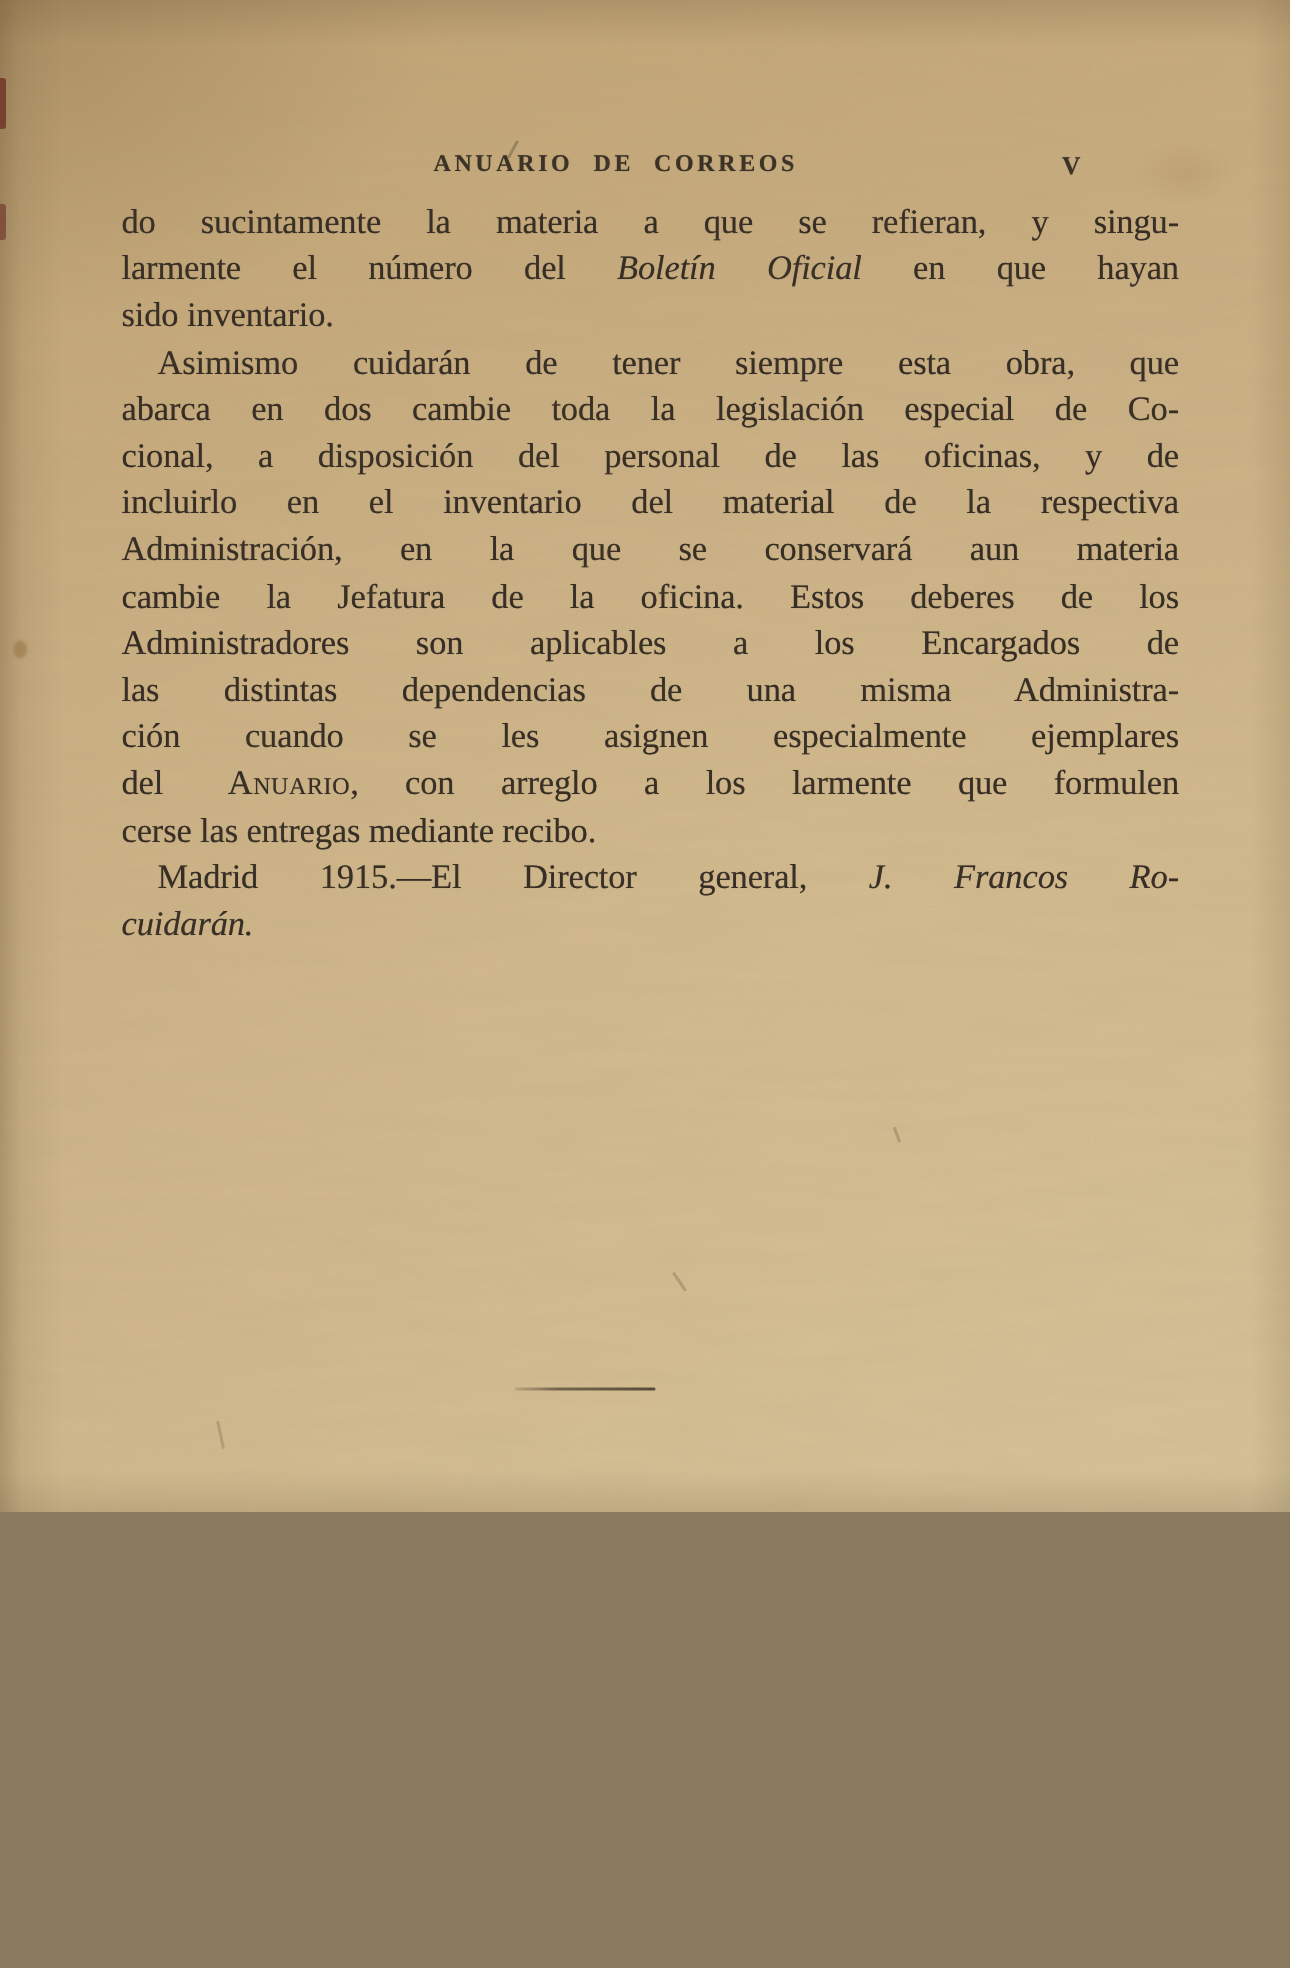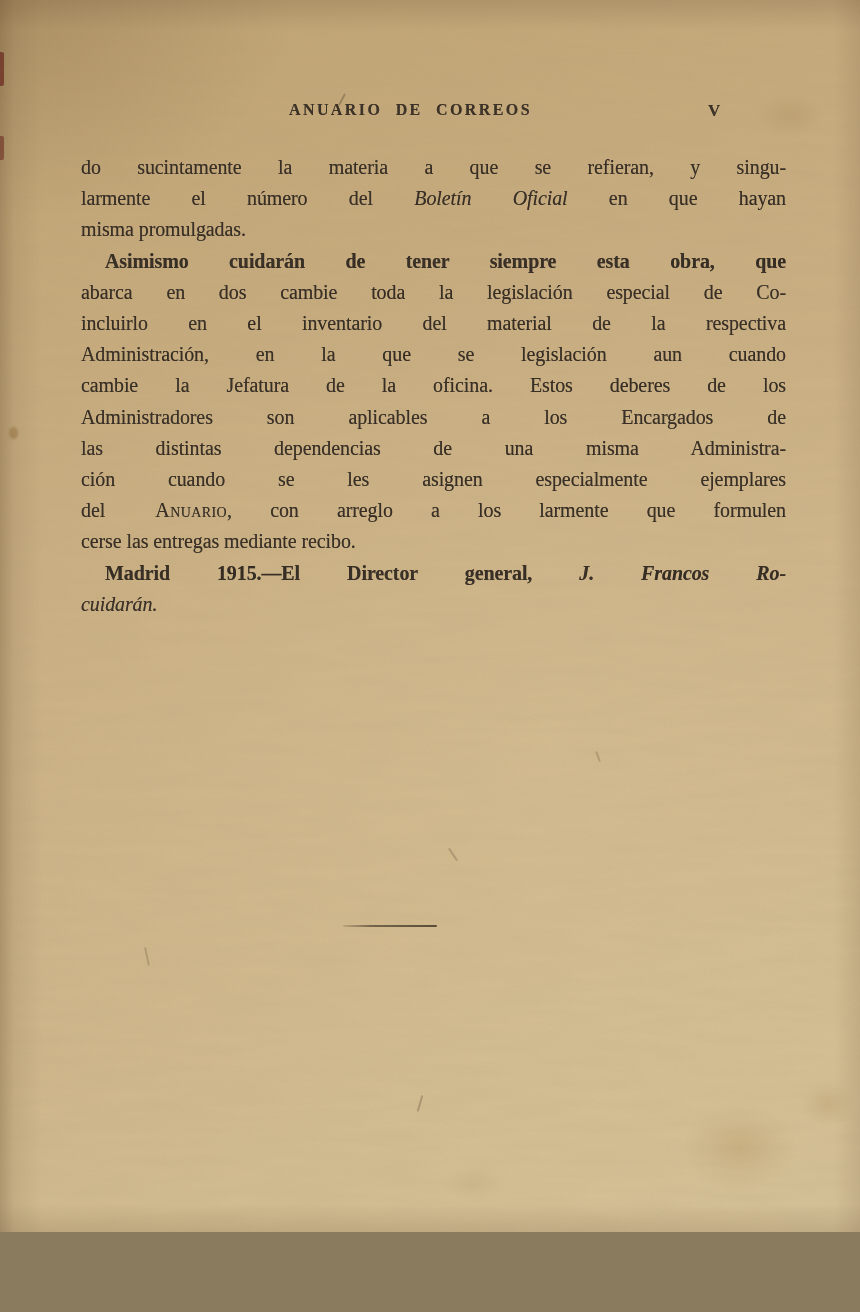--- a/index.html
+++ b/index.html
@@ -1,18 +1,18 @@
 <!DOCTYPE html>
 <html><head>
 <meta charset="utf-8">
 <style>
   html,body{margin:0;padding:0;background:#8a7a5e;}
   .page{
     position:relative;
-    width:860px;height:1232px;
+    width:860px;height:1008px;
     overflow:hidden;
     background:
       radial-gradient(420px 320px at 0% 0%, rgba(84,58,28,0.20), rgba(84,58,28,0) 70%),
       radial-gradient(900px 700px at 64% 62%, rgba(244,228,186,0.14), rgba(244,228,186,0) 70%),
       linear-gradient(160deg,#c2a575 0%,#cbb083 35%,#d2b98d 70%,#d8c59b 100%);
     font-family:"Liberation Serif","DejaVu Serif",serif;
     color:#2f2720;
   }
   .vignette{
     position:absolute;inset:0;pointer-events:none;
@@ -27,27 +27,27 @@
     position:absolute;left:289px;top:0;
     font-size:16px;font-weight:bold;letter-spacing:2.4px;word-spacing:7px;
     color:#342b22;text-shadow:0 0 0.6px rgba(52,43,34,0.55);
   }
   .rh-num{
     position:absolute;left:708px;top:0;
     font-size:17px;font-weight:bold;color:#342b22;
     text-shadow:0 0 0.6px rgba(52,43,34,0.55);
   }
   .text-block{
-    position:absolute;left:81px;top:152px;width:705px;
-    font-size:20px;line-height:31.2px;letter-spacing:-0.1px;
+    position:absolute;left:81px;top:132px;width:705px;
+    font-size:23px;line-height:31.2px;letter-spacing:-0.1px;
     text-shadow:0 0 0.5px rgba(47,39,32,0.55);
   }
   .line{text-align:justify;text-align-last:justify;white-space:normal;}
   .line.end{text-align-last:left;}
-  .line.ind{padding-left:24px;font-weight:bold;}
+  .line.ind{padding-left:24px;}
   .it{font-style:italic;}
   .sc{font-variant-caps:small-caps;letter-spacing:0.4px;margin-left:12px;}
   .divider{
     position:absolute;left:343px;top:925px;width:94px;height:2px;border-radius:1px;
     background:linear-gradient(to right, rgba(96,80,60,0.20), rgba(74,61,46,0.70) 30%, rgba(60,49,37,0.85));
   }
   .grain{position:absolute;inset:0;pointer-events:none;}
   .bmark{position:absolute;left:0;width:4px;background:#6f2e23;border-radius:0 2px 2px 0;filter:blur(0.4px);}
   .bm1{top:52px;height:34px;opacity:0.85;}
   .bm2{top:136px;height:24px;opacity:0.65;}
@@ -73,25 +73,26 @@
   <div class="vignette"></div>
 
   <div class="running-header">
     <span class="rh-title">ANUARIO DE CORREOS</span>
     <span class="rh-num">V</span>
   </div>
 
   <main class="text-block">
     <div class="line">do sucintamente la materia a que se refieran, y singu-</div>
     <div class="line"><span>larmente el número del </span><span class="it">Boletín Oficial</span><span> en que hayan</span></div>
-    <div class="line end">misma promulgadas.</div>
+    <div class="line end">sido inventario.</div>
     <div class="line ind">Asimismo cuidarán de tener siempre esta obra, que</div>
     <div class="line">abarca en dos cambie toda la legislación especial de Co-</div>
+    <div class="line">cional, a disposición del personal de las oficinas, y de</div>
     <div class="line">incluirlo en el inventario del material de la respectiva</div>
-    <div class="line">Administración, en la que se legislación aun cuando</div>
+    <div class="line">Administración, en la que se conservará aun materia</div>
     <div class="line">cambie la Jefatura de la oficina. Estos deberes de los</div>
     <div class="line">Administradores son aplicables a los Encargados de</div>
     <div class="line">las distintas dependencias de una misma Administra-</div>
     <div class="line">ción cuando se les asignen especialmente ejemplares</div>
     <div class="line"><span>del </span><span class="sc">Anuario</span><span>, con arreglo a los larmente que formulen</span></div>
     <div class="line end">cerse las entregas mediante recibo.</div>
     <div class="line ind"><span>Madrid 1915.—El Director general, </span><span class="it">J. Francos Ro-</span></div>
     <div class="line end"><span class="it">cuidarán.</span></div>
   </main>
 

